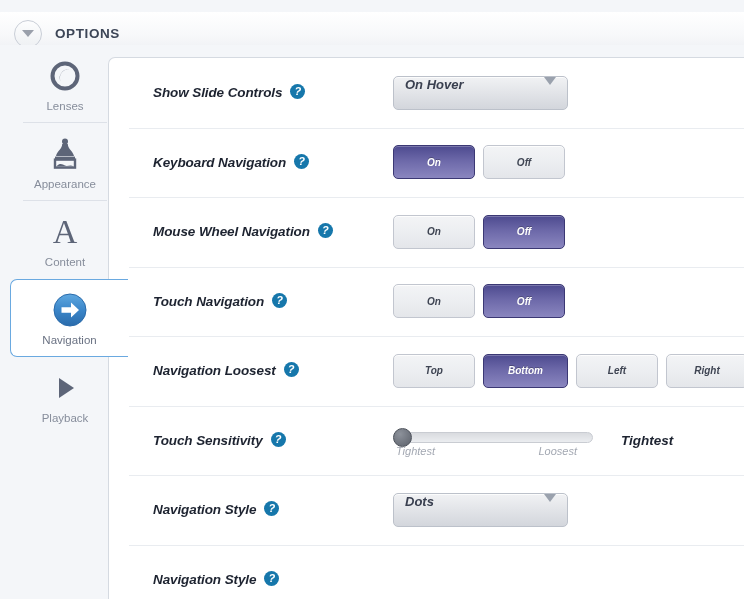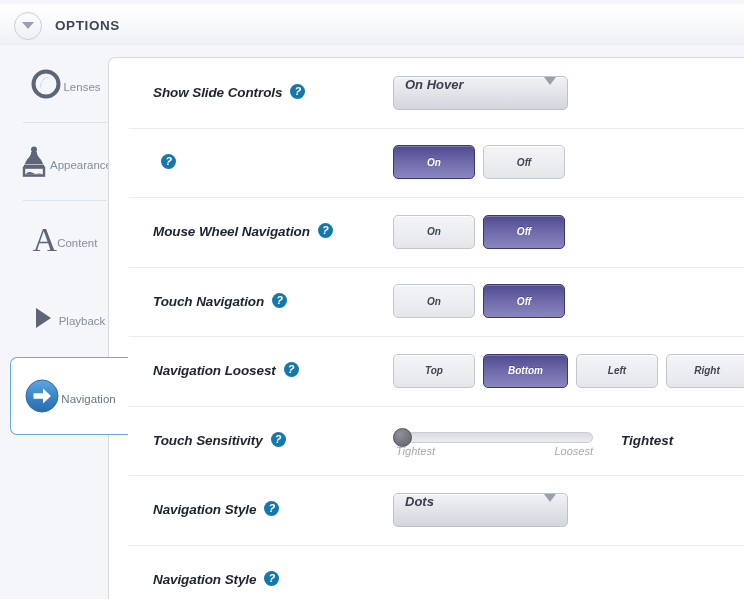--- a/index.html
+++ b/index.html
@@ -8,21 +8,21 @@
     width: 744px;
     height: 599px;
     overflow: hidden;
     background: #f4f6f9;
     font-family: "Liberation Sans", sans-serif;
   }
 
   
   .options-header {
     position: absolute;
-    left: 0; top: 4px;
+    left: 0; top: 12px;
     width: 744px; height: 44px;
     background: linear-gradient(to bottom, #ffffff 0%, #f7f8fa 55%, #eceef2 100%);
     border-bottom: 1px solid #d7dbe2;
     display: flex;
     align-items: center;
     padding-left: 14px;
   }
   .collapse-btn {
     width: 28px; height: 28px;
     border-radius: 50%;
@@ -61,21 +61,21 @@
     left: 0; top: 0;
     width: 130px;
     height: 554px;
   }
   .nav-item {
     position: relative;
     width: 110px;
     margin-left: 10px;
     height: 78px;
     display: flex;
-    flex-direction: row;
+    flex-direction: column;
     align-items: center;
     justify-content: center;
     cursor: pointer;
   }
   .nav-item .sep {
     position: absolute;
     left: 13px; right: 13px;
     bottom: 0;
     height: 1px;
     background: #dde1e8;
@@ -255,21 +255,21 @@
     border: 1px solid #4d525b;
     cursor: pointer;
   }
   .slider-min, .slider-max {
     position: absolute;
     top: 22px;
     font-size: 11px;
     color: #a3a8b2;
   }
   .slider-min { left: 3px; }
-  .slider-max { right: 0; }
+  .slider-max { right: 16px; }
   .slider-value {
     margin-left: 16px;
     font-size: 13.5px;
     font-weight: bold;
     color: #1d2330;
   }
 </style>
 </head>
 <body>
 
@@ -309,30 +309,20 @@
       </div>
       <div class="nav-label">Appearance</div>
       <div class="sep"></div>
     </div>
 
     <div class="nav-item prev-active">
       <div class="nav-icon">
         <span class="glyph-A">A</span>
       </div>
       <div class="nav-label">Content</div>
-
-    </div>
-
-    <div class="nav-item">
-      <div class="nav-icon">
-        <svg width="34" height="34" viewBox="0 0 34 34" fill="#5d6578">
-          <path d="M11 7 L26 17 L11 27 Z"></path>
-        </svg>
-      </div>
-      <div class="nav-label">Playback</div>
 
     </div>
 
     <div class="nav-item active">
       <div class="nav-icon">
         <svg width="38" height="38" viewBox="0 0 38 38">
           <defs>
             <linearGradient id="bluegrad" x1="0" y1="0" x2="0" y2="1">
               <stop offset="0%" stop-color="#5fa8e0"></stop>
               <stop offset="50%" stop-color="#3b86c9"></stop>
@@ -340,39 +330,50 @@
             </linearGradient>
           </defs>
           <circle cx="19" cy="19" r="16" fill="url(#bluegrad)" stroke="#2a6bab" stroke-width="1"></circle>
           <path d="M10.5 16.3 L20 16.3 L20 11.5 L28 19 L20 26.5 L20 21.7 L10.5 21.7 Z" fill="#ffffff"></path>
         </svg>
       </div>
       <div class="nav-label">Navigation</div>
 
     </div>
 
+    <div class="nav-item">
+      <div class="nav-icon">
+        <svg width="34" height="34" viewBox="0 0 34 34" fill="#5d6578">
+          <path d="M11 7 L26 17 L11 27 Z"></path>
+        </svg>
+      </div>
+      <div class="nav-label">Playback</div>
+
+    </div>
+
   </div>
 
   <div class="panel">
 
     <div class="row">
       <div class="row-label">
         <span class="label-text">Show Slide Controls</span>
         <span class="help-icon">?</span>
       </div>
       <div class="row-control">
         <div class="dropdown">
           <span class="dd-text">On Hover</span>
           <span class="dd-caret"></span>
         </div>
       </div>
     </div>
 
     <div class="row">
       <div class="row-label">
+        <span class="label-text">Keyboard Navigation</span>
         <span class="help-icon">?</span>
       </div>
       <div class="row-control">
         <div class="segbtn on">On</div>
         <div class="segbtn">Off</div>
       </div>
     </div>
 
     <div class="row">
       <div class="row-label">

